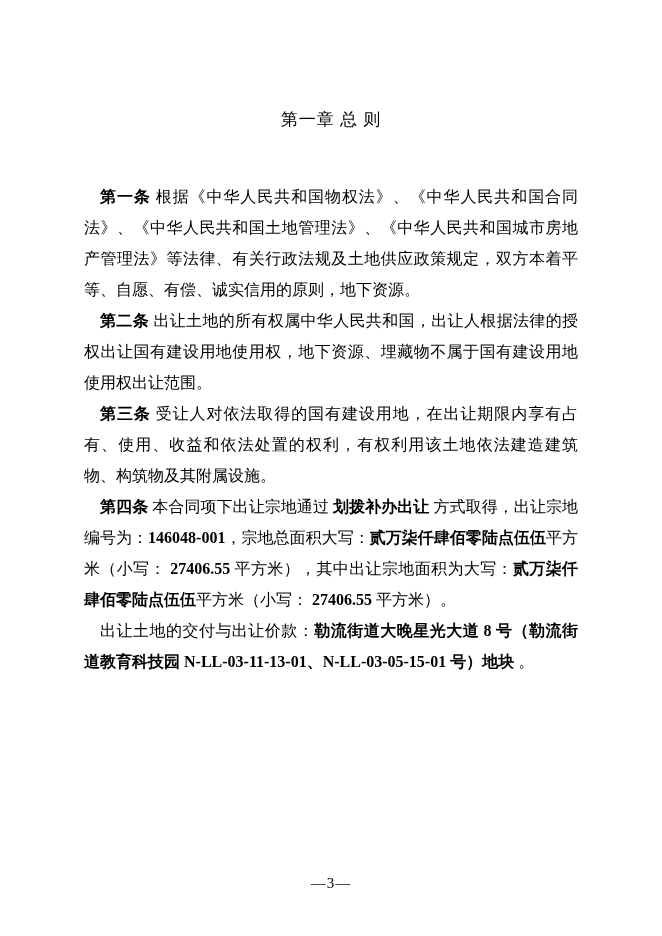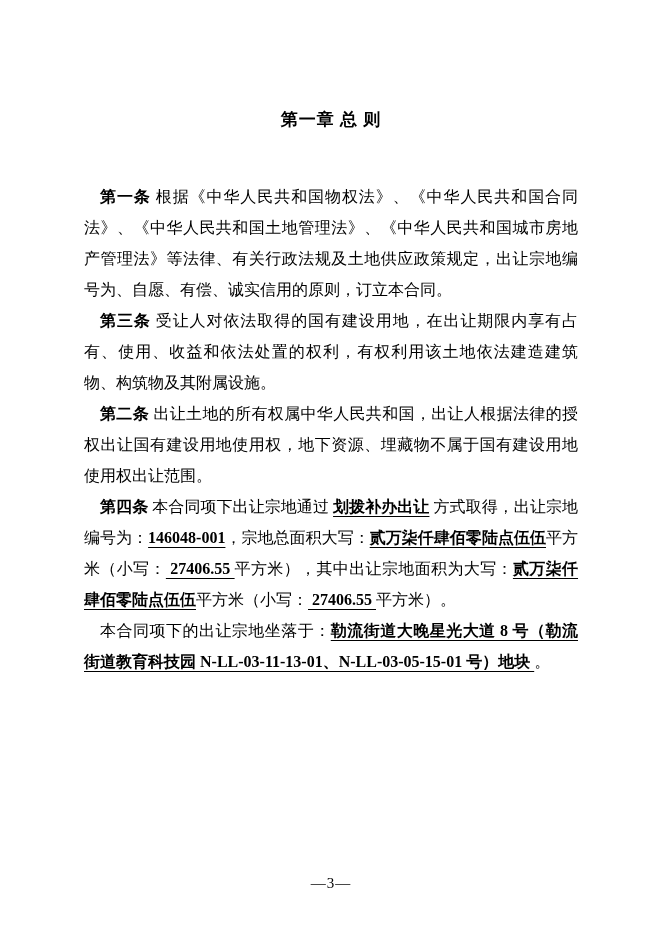--- a/index.html
+++ b/index.html
@@ -18,21 +18,21 @@
   .page {
     position: absolute;
     inset: 0;
     box-sizing: border-box;
     padding: 104px 84px 0 84px;
     background: #ffffff;
   }
   .chapter-title {
     font-size: 17px;
     line-height: 31px;
-    font-weight: bold;
+    font-weight: normal;
     text-align: center;
     margin: 0 0 46px 0;
     letter-spacing: 1px;
   }
   .chapter-title.second {
     margin: 40px 0 44px 0;
   }
   .para {
     font-size: 16px;
     line-height: 31px;
@@ -40,48 +40,47 @@
     text-indent: 16px;
     margin: 0;
     word-break: break-all;
   }
   .b {
     font-weight: bold;
     font-family: Liberation Serif, serif;
   }
   .bu {
     font-weight: bold;
-    text-decoration: underline;
     text-underline-offset: 4px;
   }
   .footer {
     position: absolute;
     bottom: 44px;
     left: 0;
     right: 0;
     text-align: center;
     font-size: 15px;
     letter-spacing: 1px;
   }
 </style>
 </head>
 <body>
 
 <div class="page">
 
   <h1 class="chapter-title">第一章 总 则</h1>
 
-  <p class="para"><span class="b">第一条</span><span> 根据《中华人民共和国物权法》、《中华人民共和国合同法》、《中华人民共和国土地管理法》、《中华人民共和国城市房地产管理法》等法律、有关行政法规及土地供应政策规定，出让宗地编号为、自愿、有偿、诚实信用的原则，订立本合同。</span></p>
+  <p class="para"><span class="b">第一条</span><span> 根据《中华人民共和国物权法》、《中华人民共和国合同法》、《中华人民共和国土地管理法》、《中华人民共和国城市房地产管理法》等法律、有关行政法规及土地供应政策规定，双方本着平等、自愿、有偿、诚实信用的原则，地下资源。</span></p>
+
+  <p class="para"><span class="b">第二条</span><span> 出让土地的所有权属中华人民共和国，出让人根据法律的授权出让国有建设用地使用权，地下资源、埋藏物不属于国有建设用地使用权出让范围。</span></p>
 
   <p class="para"><span class="b">第三条</span><span> 受让人对依法取得的国有建设用地，在出让期限内享有占有、使用、收益和依法处置的权利，有权利用该土地依法建造建筑物、构筑物及其附属设施。</span></p>
-
-  <p class="para"><span class="b">第二条</span><span> 出让土地的所有权属中华人民共和国，出让人根据法律的授权出让国有建设用地使用权，地下资源、埋藏物不属于国有建设用地使用权出让范围。</span></p>
 
 
   <p class="para"><span class="b">第四条</span><span> 本合同项下出让宗地通过 </span><span class="bu">划拨补办出让</span><span> 方式取得，出让宗地编号为：</span><span class="bu">146048-001</span><span>，宗地总面积大写：</span><span class="bu">贰万柒仟肆佰零陆点伍伍</span><span>平方米（小写：</span><span class="bu"> 27406.55 </span><span>平方米），其中出让宗地面积为大写：</span><span class="bu">贰万柒仟肆佰零陆点伍伍</span><span>平方米（小写：</span><span class="bu"> 27406.55 </span><span>平方米）。</span></p>
 
-  <p class="para"><span>本合同项下的出让宗地坐落于：</span><span class="bu">勒流街道大晚星光大道 8 号（勒流街道教育科技园 N-LL-03-11-13-01、N-LL-03-05-15-01 号）地块 </span><span>。</span></p>
+  <p class="para"><span>出让土地的交付与出让价款：</span><span class="bu">勒流街道大晚星光大道 8 号（勒流街道教育科技园 N-LL-03-11-13-01、N-LL-03-05-15-01 号）地块 </span><span>。</span></p>
 
 
 
   <div class="footer">—3—</div>
 
 </div>
 
 </body></html>

